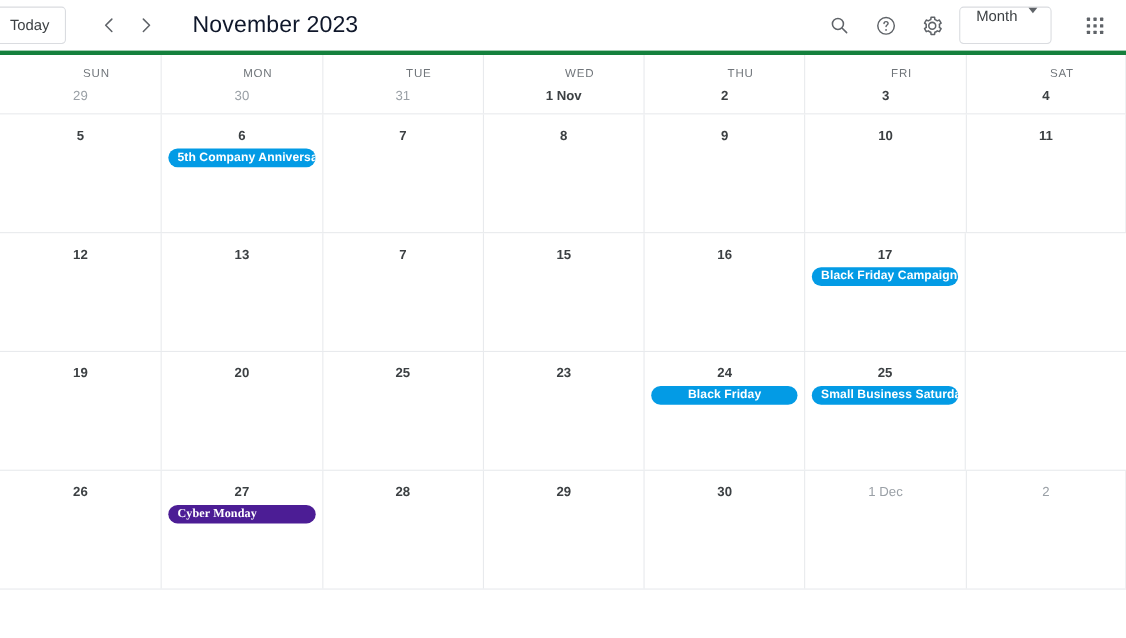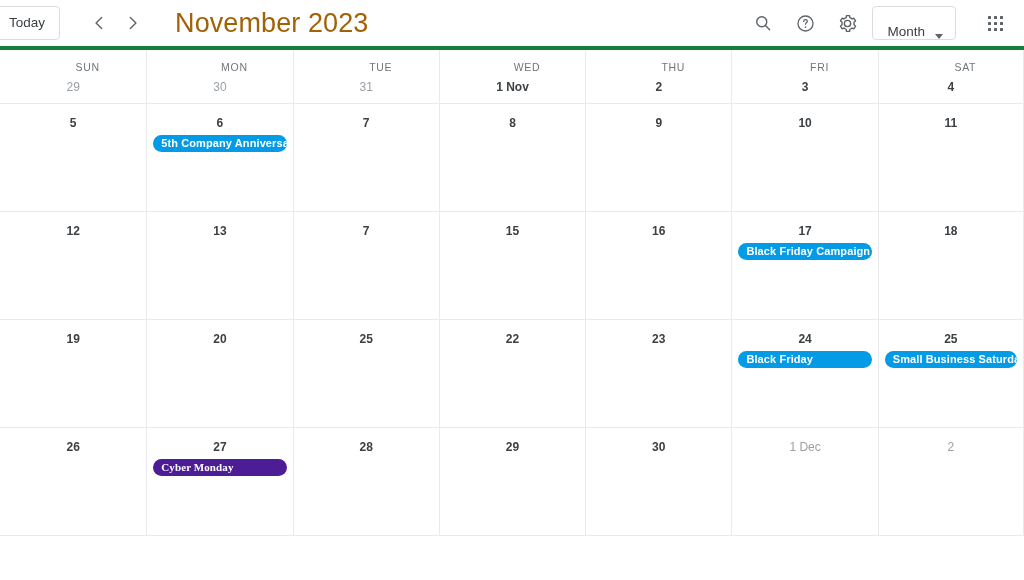--- a/index.html
+++ b/index.html
@@ -50,22 +50,22 @@
     align-items: center;
     justify-content: center;
     color: #5f6368;
     flex: none;
   }
   #prev-arrow { margin-left: 23px; }
   #next-arrow { margin-left: 2px; }
 
   #period-title {
     margin-left: 26px;
-    font-size: 27px;
-    color: #a16207;
+    font-size: 21px;
+    color: #0f172a;
     font-weight: 400;
     letter-spacing: 0.1px;
     white-space: nowrap;
   }
 
   #toolbar-right {
     margin-left: auto;
     display: flex;
     align-items: center;
     padding-right: 8px;
@@ -81,21 +81,21 @@
     display: flex;
     align-items: center;
     justify-content: center;
     color: #5f6368;
     margin-right: 8px;
   }
 
   #view-select {
     height: 34px;
     display: flex;
-    align-items: flex-end;
+    align-items: flex-start;
     gap: 10px;
     padding: 0 12px 0 14px;
     border: 1px solid #dadce0;
     border-radius: 4px;
     background: #ffffff;
     color: #3c4043;
     font-size: 13.5px;
     cursor: pointer;
     margin-right: 22px;
     white-space: nowrap;
@@ -335,44 +335,38 @@
       </div>
       <div class="day-cell">
         <div class="date-number">16</div>
       </div>
       <div class="day-cell">
         <div class="date-number">17</div>
         <div class="events">
           <div class="event-chip" style="background: rgb(3, 155, 229);">Black Friday Campaign Kickoff</div>
         </div>
       </div>
-      <div class="day-cell">
-        <div class="date-number">18</div>
-      </div>
     </div>
     <div class="week-row body-row">
       <div class="day-cell">
         <div class="date-number">19</div>
       </div>
       <div class="day-cell">
         <div class="date-number">20</div>
       </div>
       <div class="day-cell">
         <div class="date-number">25</div>
       </div>
       <div class="day-cell">
-        <div class="date-number">22</div>
-      </div>
-      <div class="day-cell">
         <div class="date-number">23</div>
       </div>
       <div class="day-cell">
         <div class="date-number">24</div>
         <div class="events">
-          <div class="event-chip" style="background: rgb(3, 155, 229);">Black Friday</div>
+          <div class="event-chip" style="background: rgb(3, 155, 229); text-align: center;">Black Friday</div>
         </div>
       </div>
       <div class="day-cell">
         <div class="date-number">25</div>
         <div class="events">
           <div class="event-chip" style="background: rgb(3, 155, 229);">Small Business Saturday</div>
         </div>
       </div>
     </div>
     <div class="week-row body-row">

